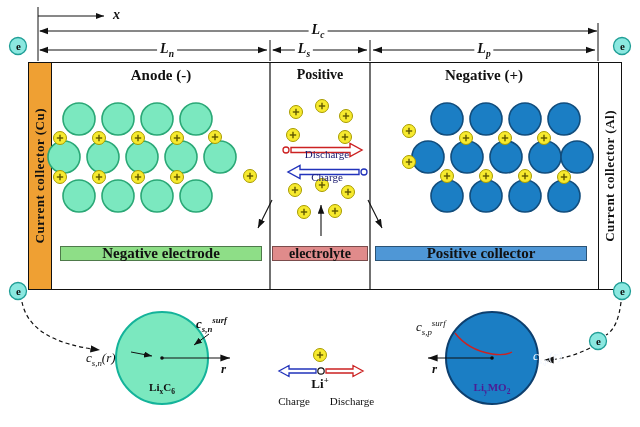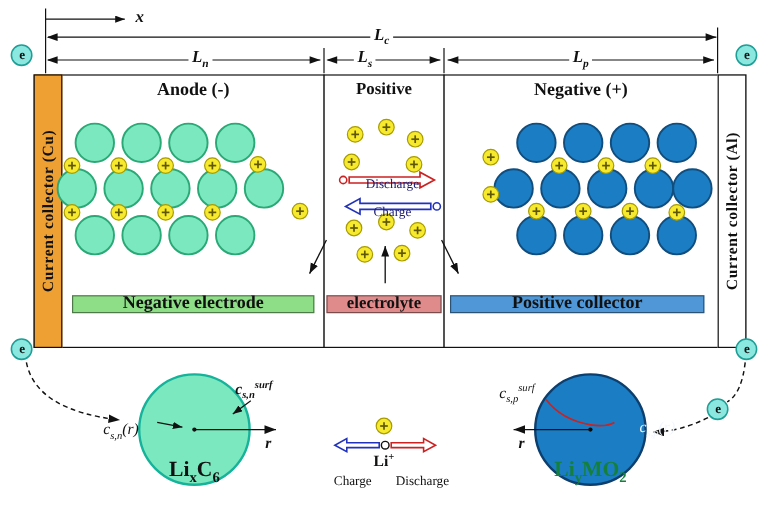--- a/index.html
+++ b/index.html
@@ -21,21 +21,21 @@
   .collector-right{left:598px;background:#fff;}
   .vtext{writing-mode:vertical-rl;transform:rotate(180deg);font-weight:bold;font-size:13px;
          font-family:"Liberation Serif",serif;letter-spacing:0.5px;white-space:nowrap;}
   .elabel{position:absolute;top:246px;height:15px;box-sizing:border-box;border:1px solid rgba(0,0,0,.45);
           display:flex;align-items:center;justify-content:center;font-weight:bold;font-size:15px;}
   .neg{left:60px;width:202px;background:#8ede87;}
   .ely{left:272px;width:96px;background:#e08b8b;font-size:14px;}
   .pos{left:375px;width:212px;background:#4f97d6;}
   .etext{position:absolute;width:17px;text-align:center;font-size:11px;font-weight:bold;line-height:14px;}
   .math{font-style:italic;font-size:13px;}
-  .formula{font-weight:bold;font-size:18px;}
+  .formula{font-weight:bold;font-size:11px;}
   svg{position:absolute;left:0;top:0;}
   .txt-layer{position:absolute;left:0;top:0;width:640px;height:427px;z-index:3;pointer-events:none;}
   .shape-layer{z-index:2;}
   .bg-layer{z-index:1;}
 </style>
 </head>
 <body>
 
 <div id="stage">
 
@@ -265,21 +265,21 @@
 
     <div class="lbl math" style="left:416px;top:318px;">
       <i>c</i><sub>s,p</sub><sup><i>surf</i></sup>
     </div>
     <div class="lbl math" style="left:497px;top:348px;color:#f0f6ff;margin-left:36px;">
       <i>c</i><sub>s,p</sub><i>(r)</i>
     </div>
     <div class="lbl math" style="left:432px;top:361px;font-weight:bold;">
       <i>r</i>
     </div>
-    <div class="lbl formula ctr" style="left:492px;top:381px;color:#15803d;">
+    <div class="lbl formula ctr" style="left:492px;top:381px;color:#4c1d95;">
       <span>Li</span><sub>y</sub><span>MO</span><sub>2</sub>
     </div>
 
     <div class="lbl ctr" style="left:320px;top:332px;font-weight:bold;font-size:13px;margin-top:43px;">
       <span>Li</span><sup>+</sup>
     </div>
     <div class="lbl small-flow ctr" style="left:294px;top:379px;">Charge</div>
     <div class="lbl small-flow ctr" style="left:352px;top:379px;">Discharge</div>
 
   </div>

